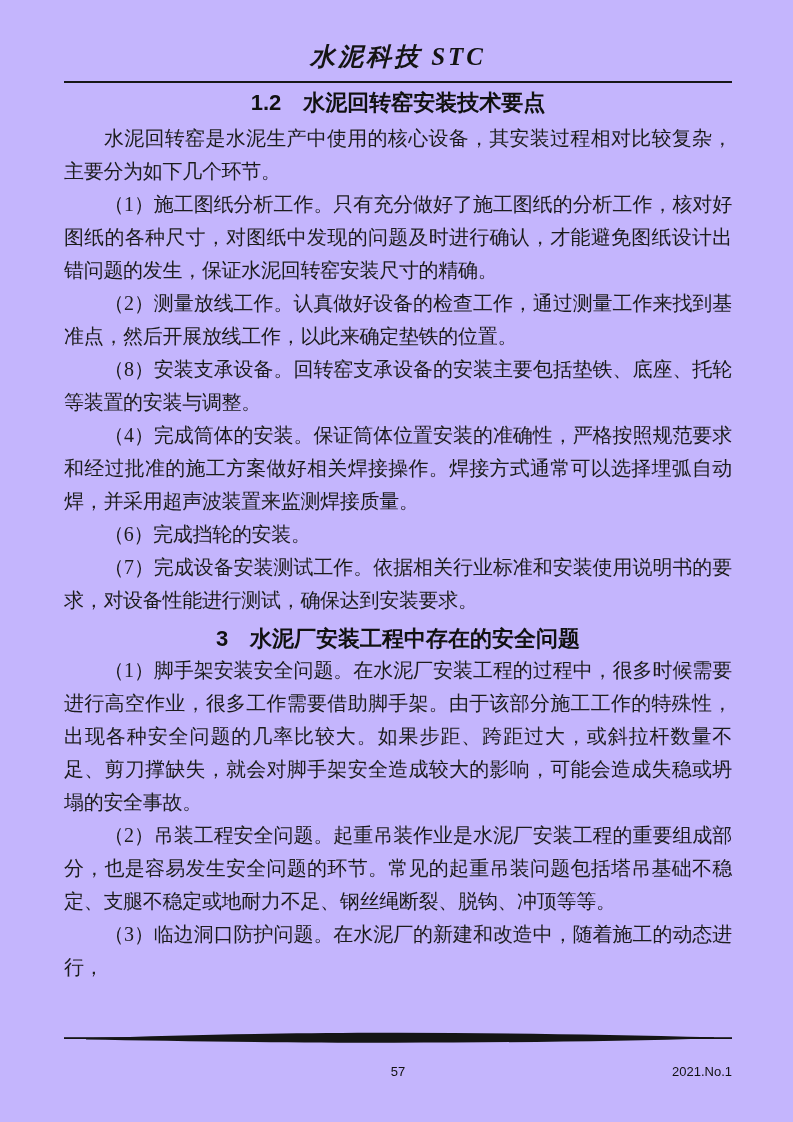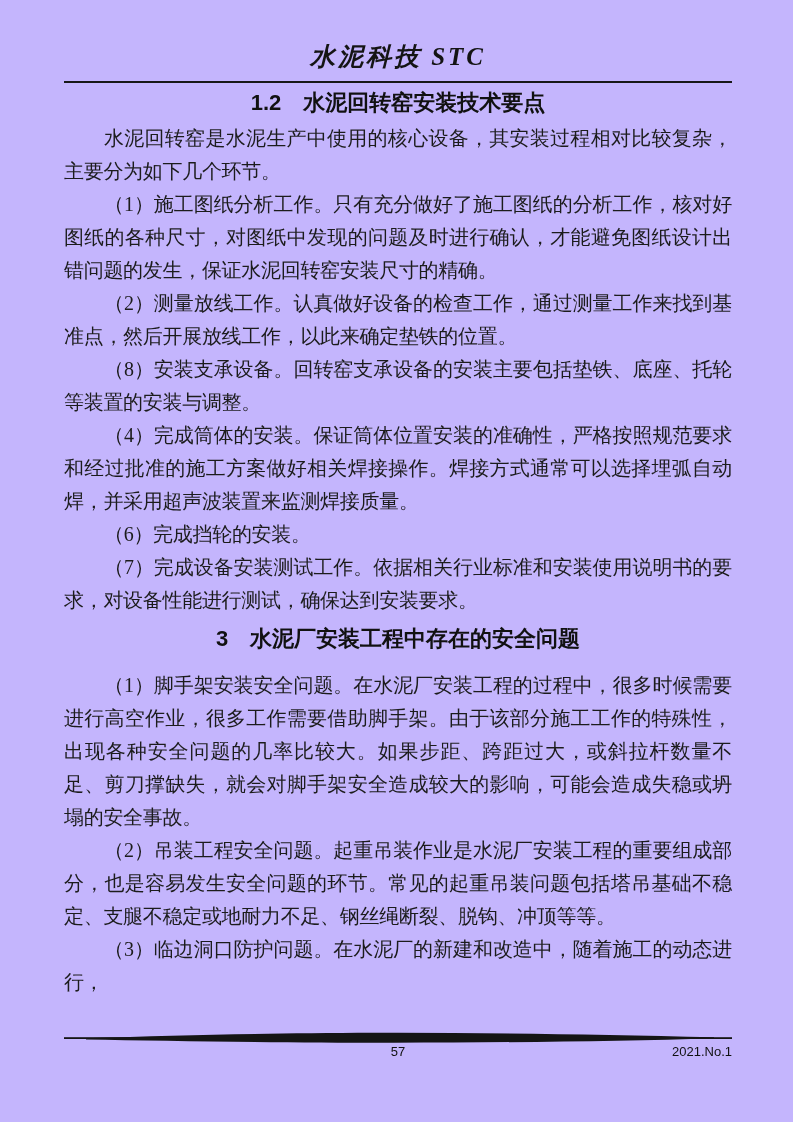--- a/index.html
+++ b/index.html
@@ -36,41 +36,41 @@
   .sec-heading {
     font-family: "Liberation Sans", "DejaVu Sans", sans-serif;
     font-weight: bold;
     font-size: 22px;
     line-height: 28px;
     margin: 6px 0 5px 0;
     white-space: pre-wrap;
     color: #111;
     text-align: center;
   }
-  .sec-heading.second { margin: 8px 0 16px 0; }
+  .sec-heading.second { margin: 8px 0 1px 0; }
   p.body-par {
     margin: 0;
     font-size: 20px;
     line-height: 33px;
     letter-spacing: -0.3px;
     text-indent: 2em;
     text-align: justify;
     color: #1c1c1c;
   }
   .footer {
     position: absolute;
     left: 64px;
     top: 1032px;
     width: 668px;
   }
   .footer-bar { display: block; }
   .footer-row {
     position: relative;
     height: 18px;
-    margin-top: 0;
+    margin-top: 20px;
     font-family: "Liberation Sans", "DejaVu Sans", sans-serif;
     font-size: 13px;
     color: #111;
   }
   .page-number {
     position: absolute;
     left: 50%;
     transform: translateX(-50%);
     top: 0;
   }

